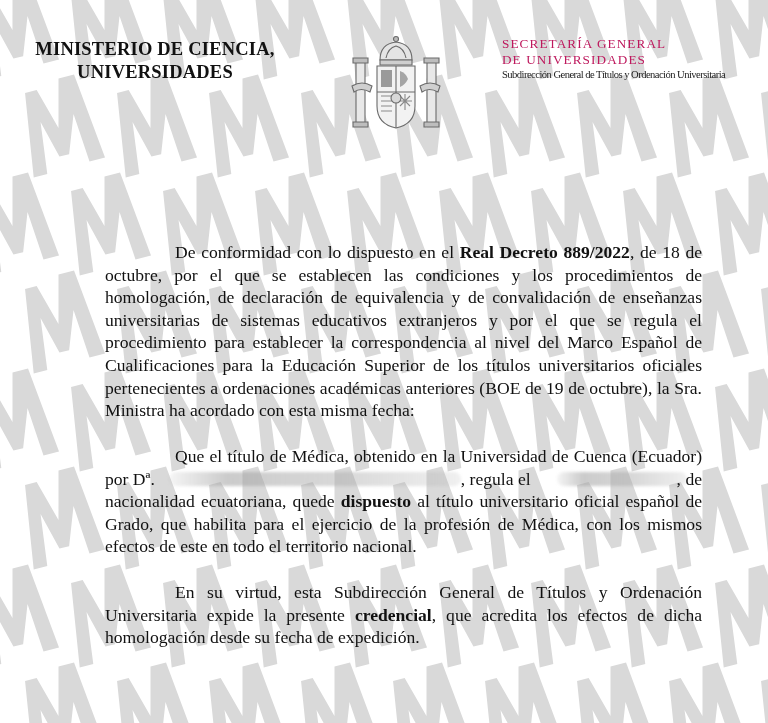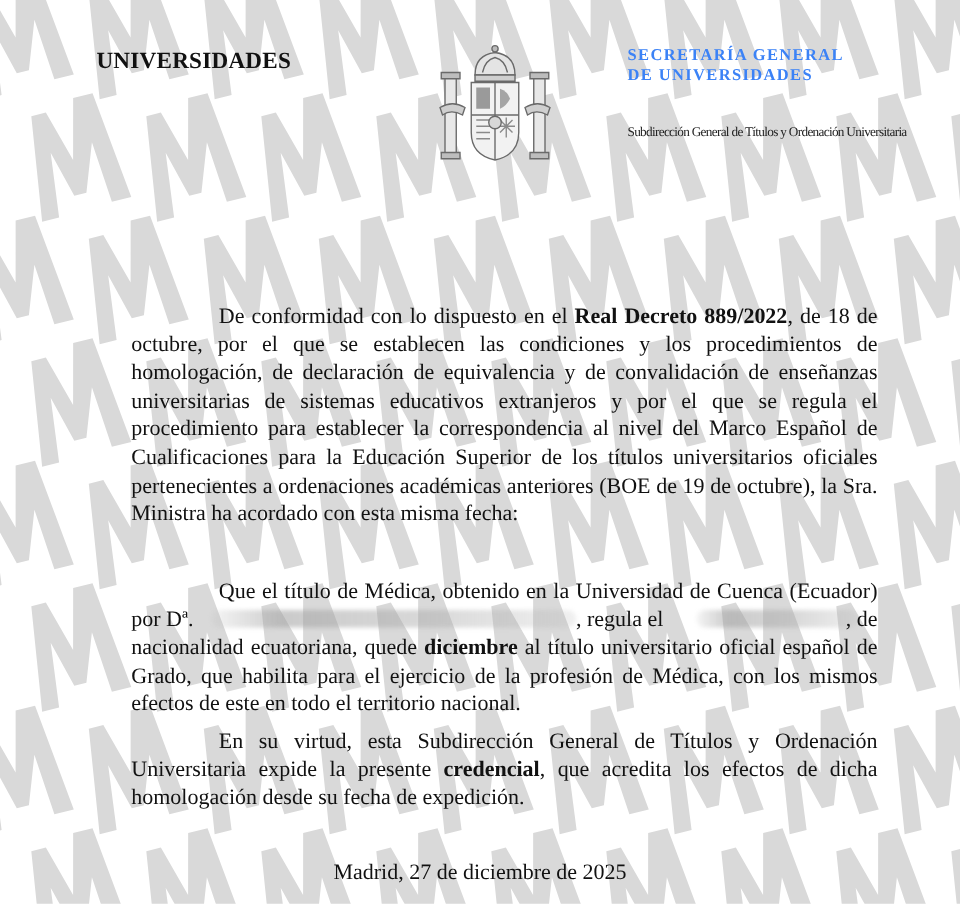--- a/index.html
+++ b/index.html
@@ -19,33 +19,33 @@
 
     .ministry {
       position: absolute; left: 24px; top: 38px; width: 262px;
       text-align: center; font-weight: bold; font-size: 18.5px; line-height: 22.5px;
       letter-spacing: 0.2px; color: #111;
     }
     .coat { position: absolute; left: 350px; top: 34px; width: 92px; height: 100px; }
     .coat svg { width: 100%; height: 100%; }
     .secretaria { position: absolute; left: 502px; top: 36px; width: 260px; }
     .secretaria .l1, .secretaria .l2 {
-      font-weight: bold; font-size: 13.2px; line-height: 16px; letter-spacing: 1.1px; color: #3b82f6;
+      font-weight: normal; font-size: 13.2px; line-height: 16px; letter-spacing: 1.1px; color: #be185d;
     }
     .secretaria .l3 {
-      font-size: 10.6px; line-height: 14px; letter-spacing: -0.55px; color: #222; white-space: nowrap; margin-top: 32px;
+      font-size: 10.6px; line-height: 14px; letter-spacing: -0.55px; color: #222; white-space: nowrap;
     }
 
     .body-text {
       position: absolute; left: 105px; width: 597px;
       font-size: 17.6px; line-height: 22.6px; text-align: justify;
       text-align-last: left;
     }
     .p1 { top: 241px; }
-    .p2 { top: 461px; }
+    .p2 { top: 445px; }
     .p3 { top: 581px; }
     .indent { display: inline-block; width: 70px; }
     .it { }
     .bi { font-weight: bold; }
     .b { font-weight: bold; }
     .redact {
       display: inline-block; height: 14px; vertical-align: -1px;
       background: linear-gradient(90deg, rgba(190,190,190,0.15), rgba(160,160,160,0.55) 20%, rgba(170,170,170,0.45) 60%, rgba(180,180,180,0.2));
       border-radius: 7px; filter: blur(1.5px);
     }
@@ -419,20 +419,21 @@
     <div class="wm" style="left: 752px; top: 666px;">
       <svg viewBox="0 0 84 96">
         <path d="M6 92 L18 8 L30 8 L42 50 L54 2 L70 2 L80 90 L64 90 L60 40 L46 78 L36 78 L26 40 L20 92 Z" fill="#d9d9d9"></path>
       </svg>
     </div>
   </div>
 
 <div class="page">
 
   <div class="ministry">
+    <div>MINISTERIO DE CIENCIA,</div>
     <div>UNIVERSIDADES</div>
   </div>
 
   <div class="coat">
     <svg viewBox="0 0 92 100" fill="none" stroke="#6a6a6a" stroke-width="1.1">
 
       <path d="M30 26 Q30 10 46 8 Q62 10 62 26 Z" fill="#e4e4e4"></path>
       <path d="M30 26 H62 V31 H30 Z" fill="#cfcfcf"></path>
       <circle cx="46" cy="5" r="2.5" fill="#bbb"></circle>
       <path d="M36 24 Q38 14 46 12 Q54 14 56 24"></path>
@@ -461,21 +462,20 @@
     <div class="l3">Subdirección General de Títulos y Ordenación Universitaria</div>
   </div>
 
   <div class="body-text p1">
     <span class="indent"></span><span>De conformidad con lo dispuesto en el </span><span class="bi">Real Decreto 889/2022</span><span class="it">, de 18 de octubre, por el que se establecen las condiciones y los procedimientos de homologación, de declaración de equivalencia y de convalidación de enseñanzas universitarias de sistemas educativos extranjeros y por el que se regula el procedimiento para establecer la correspondencia al nivel del Marco Español de Cualificaciones para la Educación Superior de los títulos universitarios oficiales pertenecientes a ordenaciones académicas anteriores (BOE de 19 de octubre)</span><span>, la Sra. Ministra ha acordado con esta misma fecha:</span>
   </div>
 
   <div class="body-text p2">
     <span class="line justify-line"><span class="indent"></span><span>Que el título de Médica, obtenido en la Universidad de Cuenca (Ecuador)</span></span>
     <span class="line" style="position:relative;"><span>por Dª.</span><span class="redact" style="width:292px;margin-left:14px;"></span><span>, regula el</span><span class="redact" style="width:130px;margin-left:26px;"></span><span style="position:absolute;right:0;">, de</span></span>
-    <span class="line"><span>nacionalidad ecuatoriana, quede </span><span class="b">diciembre</span><span> al título universitario oficial español de Grado, que habilita para el ejercicio de la profesión de Médica, con los mismos efectos de este en todo el territorio nacional.</span></span>
+    <span class="line"><span>nacionalidad ecuatoriana, quede </span><span class="b">dispuesto</span><span> al título universitario oficial español de Grado, que habilita para el ejercicio de la profesión de Médica, con los mismos efectos de este en todo el territorio nacional.</span></span>
   </div>
 
   <div class="body-text p3">
     <span class="indent"></span><span>En su virtud, esta Subdirección General de Títulos y Ordenación Universitaria expide la presente </span><span class="b">credencial</span><span>, que acredita los efectos de dicha homologación desde su fecha de expedición.</span>
   </div>
 
-  <div class="date">Madrid, 27 de diciembre de 2025</div>
 </div>
 
 </body></html>

